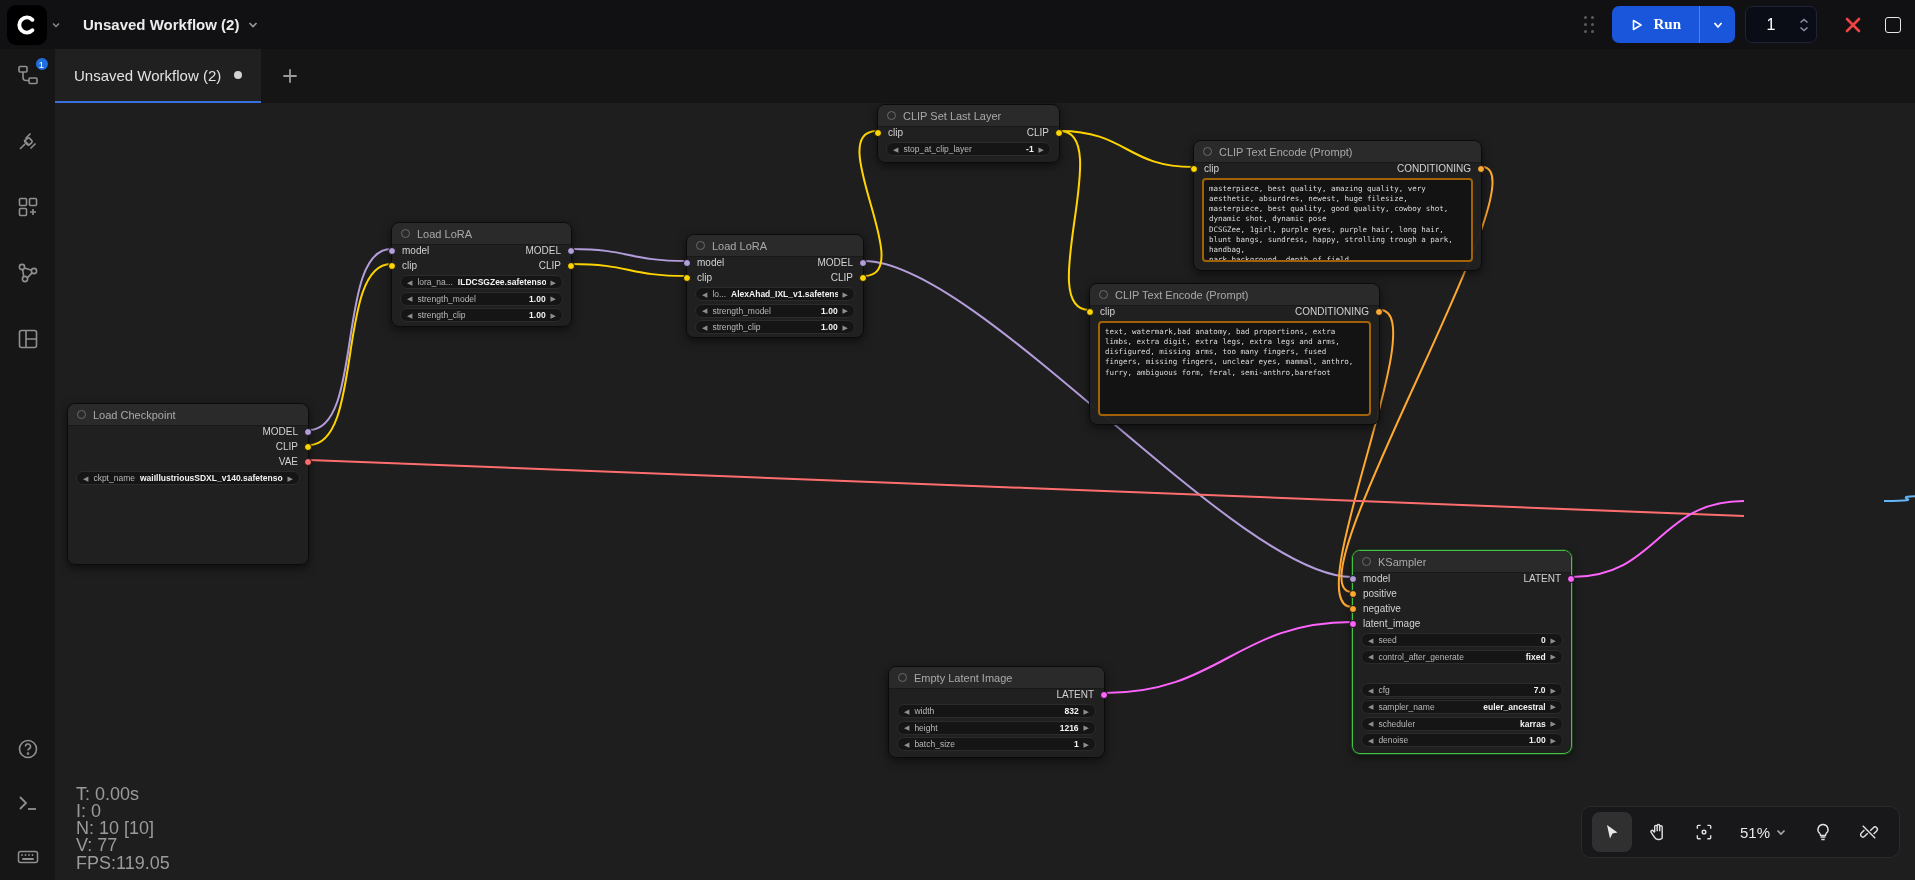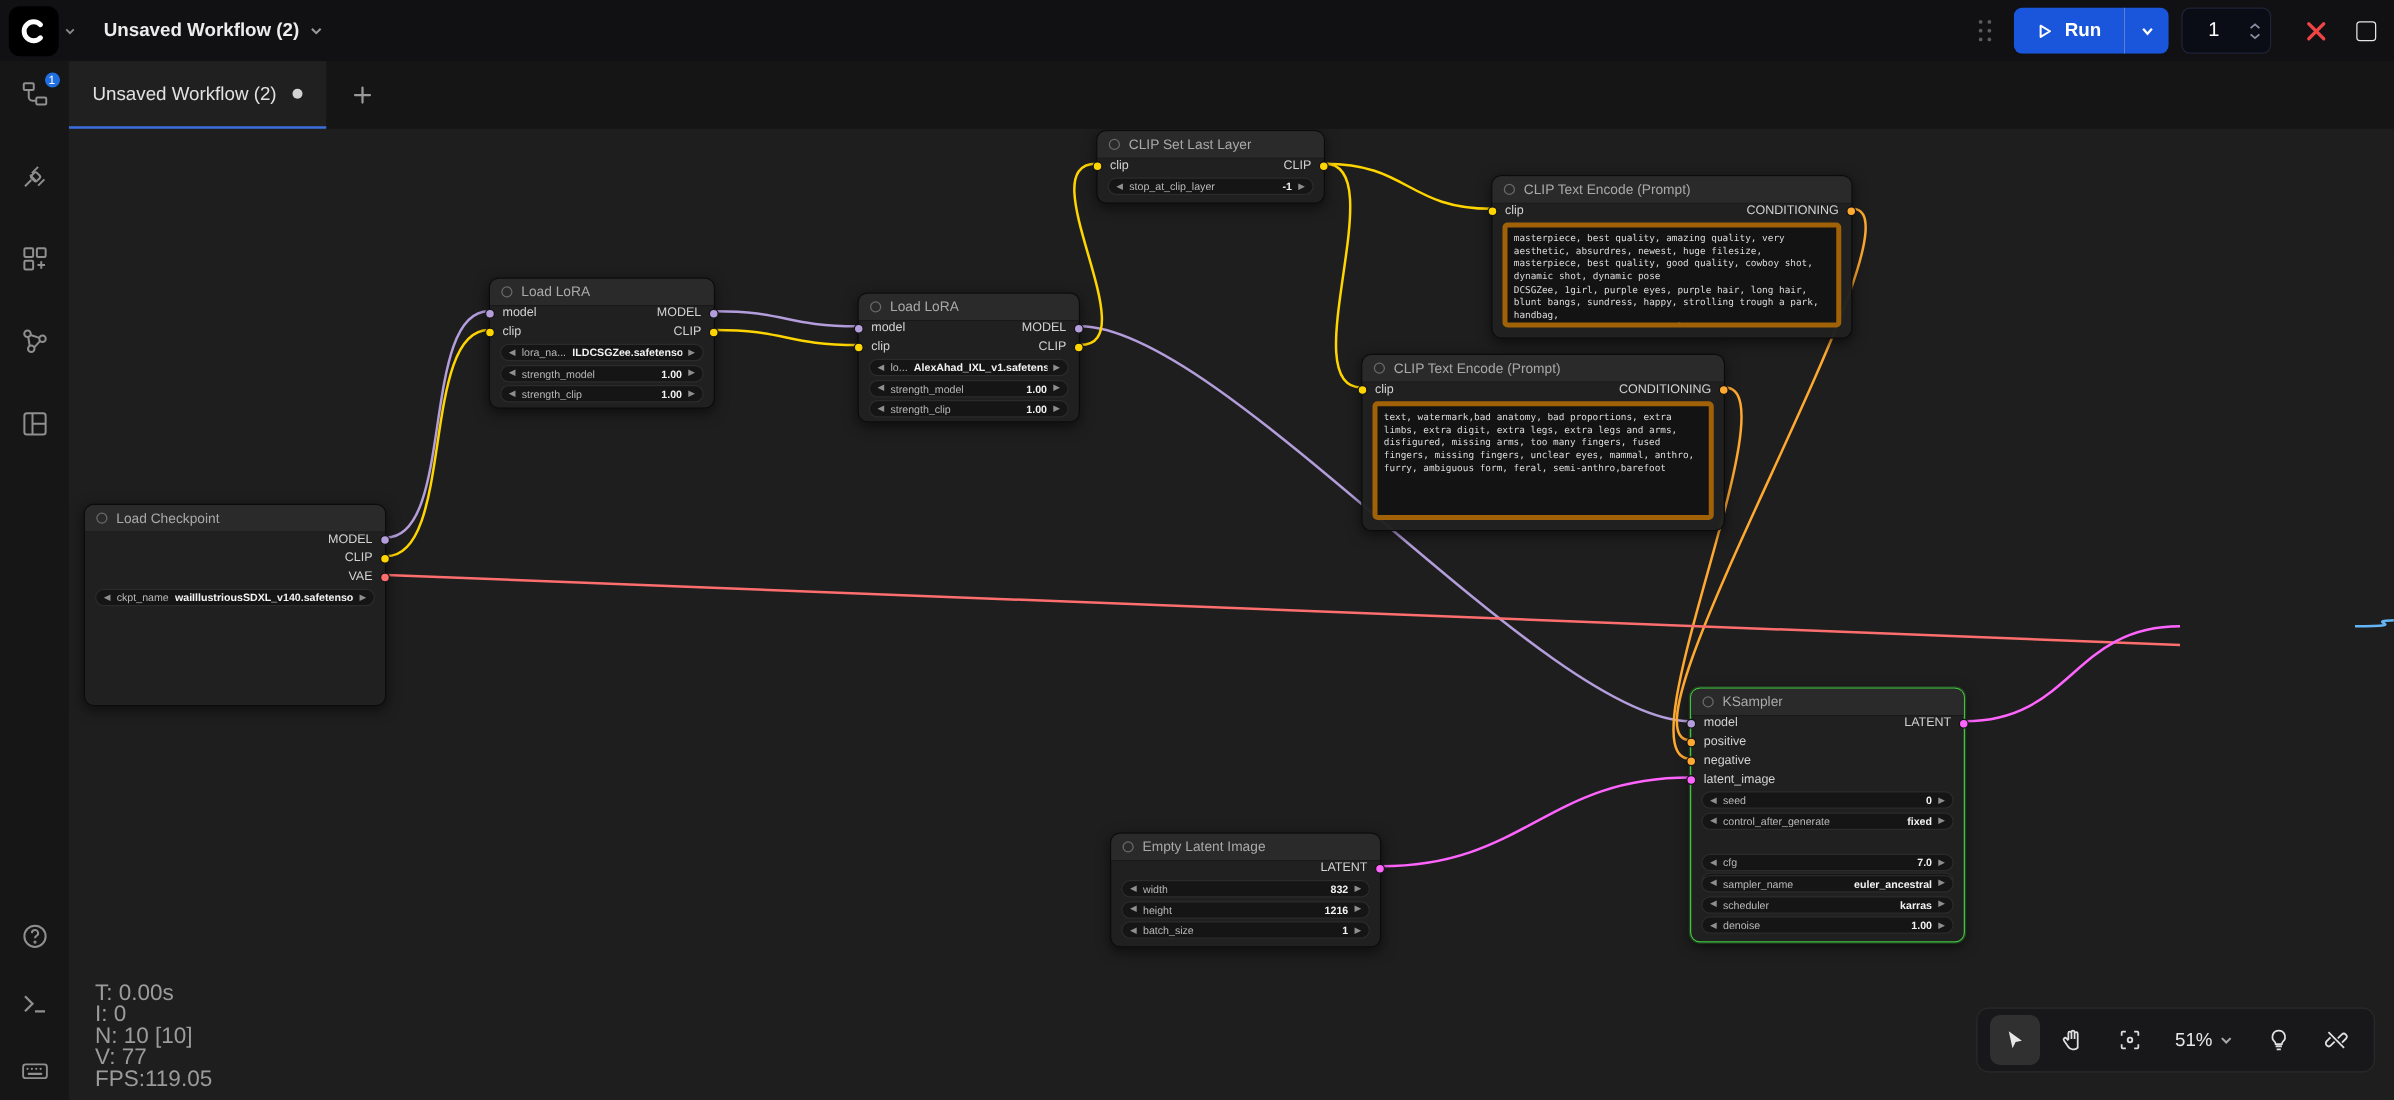--- a/index.html
+++ b/index.html
@@ -26,41 +26,41 @@
   .slot-dot { width:8px; height:8px; border-radius:50%; border:1px solid #141414; flex:none; }
 
   .widget { position:absolute; left:8px; right:8px; height:14px; background:#151515;
     border:1px solid #2b2b2b; border-radius:7px; display:flex; align-items:center;
     gap:5px; padding:0 6px; font-size:8.5px; color:#b8b8b8; overflow:hidden; }
   .warr { font-size:7px; color:#8f8f8f; flex:none; line-height:1; }
   .wlabel { flex:0 1 auto; white-space:nowrap; overflow:hidden; }
   .wvalue { flex:1; text-align:right; white-space:nowrap; overflow:hidden; color:#f2f2f2; font-weight:700; }
 
   .prompt-box { position:absolute; left:8px; right:8px; bottom:8px; background:#131313;
-    border:4px solid #a16207; border-radius:4px; padding:4px 5px; overflow:hidden;
+    border:2px solid #a16207; border-radius:4px; padding:4px 5px; overflow:hidden;
     font-family:"DejaVu Sans Mono", monospace; font-size:7.5px; line-height:1.35;
     color:#dcdcdc; white-space:pre-wrap; }
 
   
   .topbar { position:absolute; left:0; top:0; width:100%; height:49px; background:#111113;
     display:flex; align-items:center; z-index:10; padding:0 14px 0 7px; }
   .logo-wrap { display:flex; align-items:center; gap:4px; cursor:pointer; }
   .logo-box { width:40px; height:40px; background:#000; border-radius:9px;
     display:flex; align-items:center; justify-content:center; }
   .tiny-chev { color:#8a8a8a; }
   .wf-menu { display:flex; align-items:center; gap:8px; margin-left:22px; cursor:pointer; }
   .wf-title { font-size:15px; font-weight:600; color:#ececec; }
   .tb-spacer { flex:1; }
   .drag-dots { display:grid; grid-template-columns:repeat(2,3px); grid-auto-rows:3px;
     gap:4px; margin-right:18px; }
   .drag-dots span { width:3px; height:3px; border-radius:50%; background:#5c5c5c; }
   .run-group { display:flex; height:37px; border-radius:7px; overflow:hidden; }
   .run-btn { display:flex; align-items:center; gap:9px; padding:10px 18px; background:#1a56db;
     border:none; color:#fff; font-size:15px; font-weight:600; cursor:pointer;
-    font-family:Liberation Sans, sans-serif; }
+    font-family:Liberation Serif, serif; }
   .run-more { width:36px; background:#1a56db; border:none; border-left:1px solid rgba(255,255,255,.25);
     display:flex; align-items:center; justify-content:center; cursor:pointer; }
   .queue-box { width:72px; height:37px; margin-left:10px; background:#0b0d16;
     border:1px solid #1f2336; border-radius:7px; display:flex; align-items:center; cursor:pointer; }
   .qnum { flex:1; text-align:center; color:#fff; font-size:16px; }
   .qstepper { width:20px; display:flex; flex-direction:column; align-items:center; gap:2px; padding-right:4px; }
   .xbtn { background:none; border:none; margin-left:26px; cursor:pointer; display:flex; }
   .sqbtn { background:none; border:none; margin-left:22px; cursor:pointer; display:flex; }
   .sq { width:16px; height:16px; border:1.6px solid #e6e6e6; border-radius:3px; }
 

